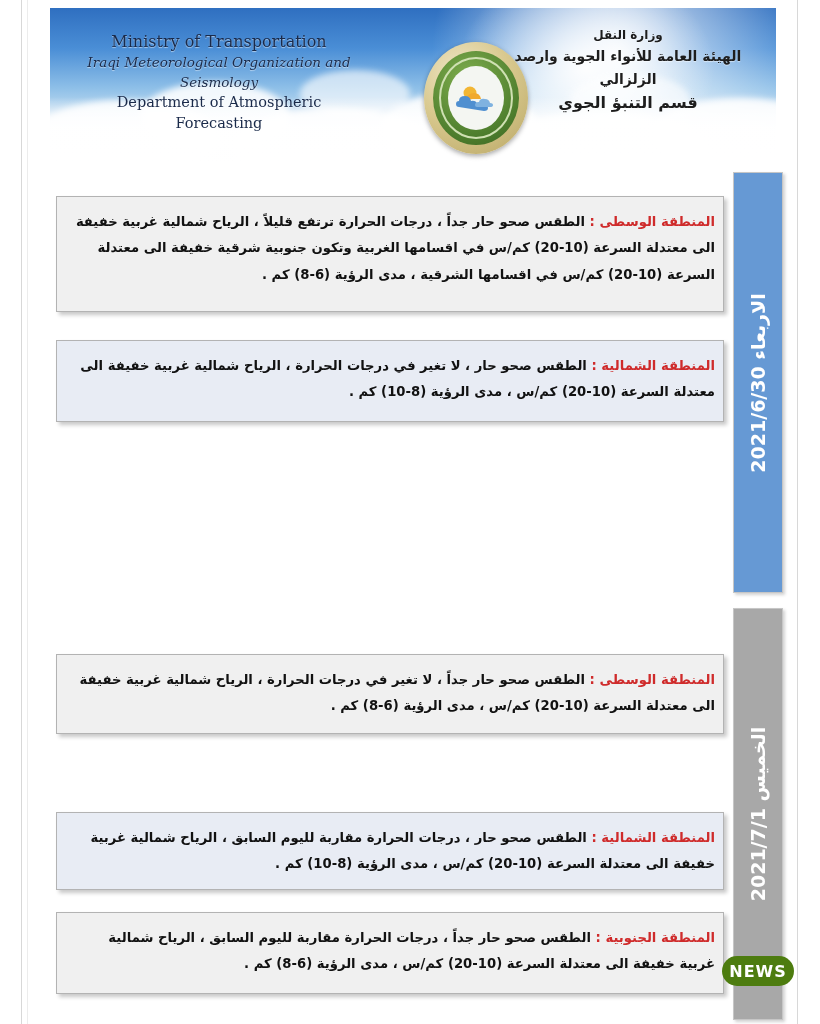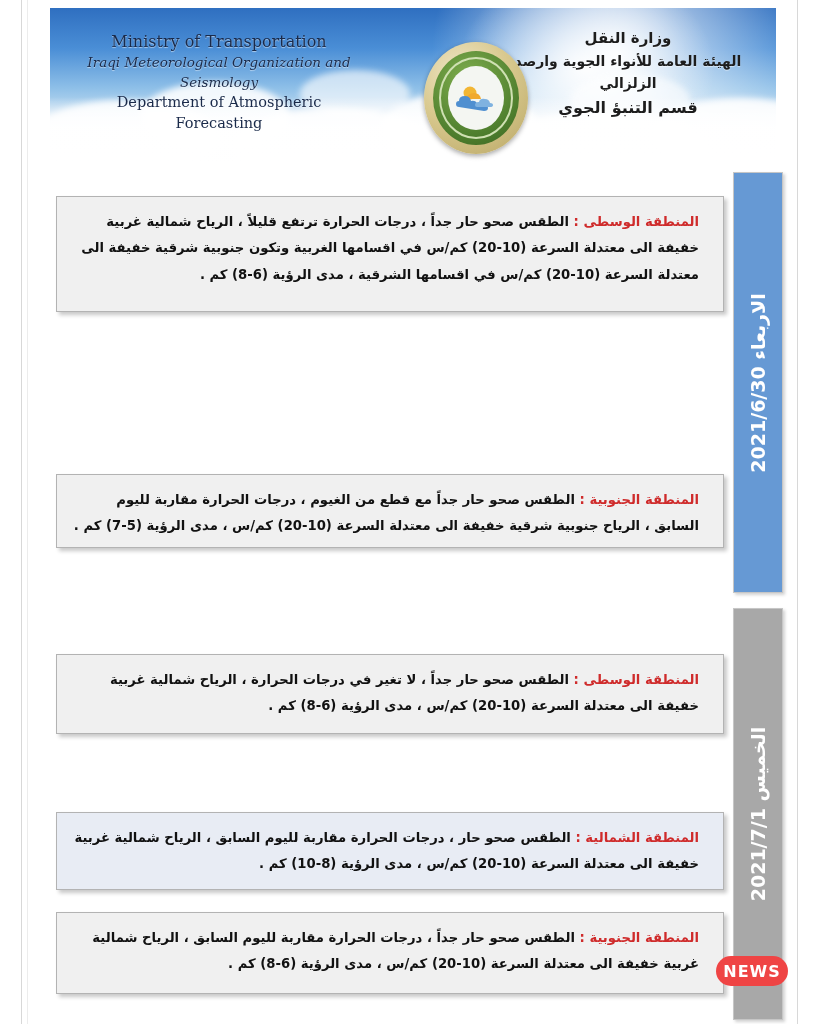--- a/index.html
+++ b/index.html
@@ -92,21 +92,21 @@
     right: 18px;
     top: 18px;
     text-align: center;
     width: 260px;
     color: #1d1d1d;
     font-weight: bold;
     line-height: 1.6;
     direction: rtl;
     text-shadow: 0 1px 1px rgba(255,255,255,0.5);
   }
-  .hdr-ar .a1 { font-size: 15px; letter-spacing: 1px; }
+  .hdr-ar .a1 { font-size: 12px; letter-spacing: 1px; }
   .hdr-ar .a2 { font-size: 14px; }
   .hdr-ar .a3 { font-size: 16px; }
 
   
   .seal {
     position: absolute;
     left: 374px;
     top: 34px;
     width: 104px;
     height: 112px;
@@ -176,21 +176,21 @@
   }
 
   
   .fbox {
     position: absolute;
     left: 56px;
     width: 668px;
     box-sizing: border-box;
     border: 1px solid #b3b3b3;
     box-shadow: 3px 3px 4px rgba(0,0,0,0.22);
-    padding: 12px 24px 10px 14px;
+    padding: 12px 8px 10px 14px;
     direction: rtl;
     text-align: right;
     color: #111111;
     font-weight: bold;
     font-size: 13.2px;
     line-height: 2.0;
   }
   .fbox-grey { background: #f0f0f0; }
   .fbox-lav  { background: #e8ecf4; }
   .region {
@@ -228,26 +228,26 @@
   .wm .ar {
     color: #ffffff;
     font-weight: bold;
     font-size: 21px;
     line-height: 1;
     direction: rtl;
     letter-spacing: -1px;
   }
   .wm .newsbar {
     position: absolute;
-    left: 4px;
+    left: 10px;
     top: 58px;
     width: 72px;
     height: 30px;
     border-radius: 15px;
-    background: #ef4444;
+    background: #4d7c0f;
     color: #ffffff;
     font-weight: bold;
     font-size: 16px;
     letter-spacing: 1px;
     display: flex;
     align-items: center;
     justify-content: center;
     direction: ltr;
   }
 </style>
@@ -304,24 +304,24 @@
   </div>
 
   <div class="day-tab day-tab-2">
     <span class="label">الخميس 2021/7/1</span>
   </div>
 
   <div class="fbox fbox-grey b1">
     <span class="region">المنطقة الوسطى</span><span class="colon"> : </span><span>الطقس صحو حار جداً ، درجات الحرارة ترتفع قليلاً ، الرياح شمالية غربية خفيفة الى معتدلة السرعة (10-20) كم/س في اقسامها الغربية وتكون جنوبية شرقية خفيفة الى معتدلة السرعة (10-20) كم/س في اقسامها الشرقية ، مدى الرؤية (6-8) كم .</span>
   </div>
 
-
-  <div class="fbox fbox-grey b3">
-    <span class="region">المنطقة الجنوبية</span><span class="colon"> : </span><span>الطقس صحو حار جداً مع قطع من الغيوم ، درجات الحرارة مقاربة لليوم السابق ، الرياح جنوبية شرقية خفيفة الى معتدلة السرعة (10-20) كم/س ، مدى الرؤية (5-7) كم .</span>
-  </div>
+  <div class="fbox fbox-lav b2">
+    <span class="region">المنطقة الشمالية</span><span class="colon"> : </span><span>الطقس صحو حار ، لا تغير في درجات الحرارة ، الرياح شمالية غربية خفيفة الى معتدلة السرعة (10-20) كم/س ، مدى الرؤية (8-10) كم .</span>
+  </div>
+
 
   <div class="fbox fbox-grey b4">
     <span class="region">المنطقة الوسطى</span><span class="colon"> : </span><span>الطقس صحو حار جداً ، لا تغير في درجات الحرارة ، الرياح شمالية غربية خفيفة الى معتدلة السرعة (10-20) كم/س ، مدى الرؤية (6-8) كم .</span>
   </div>
 
   <div class="fbox fbox-lav b5">
     <span class="region">المنطقة الشمالية</span><span class="colon"> : </span><span>الطقس صحو حار ، درجات الحرارة مقاربة لليوم السابق ، الرياح شمالية غربية خفيفة الى معتدلة السرعة (10-20) كم/س ، مدى الرؤية (8-10) كم .</span>
   </div>
 
   <div class="fbox fbox-grey b6">

